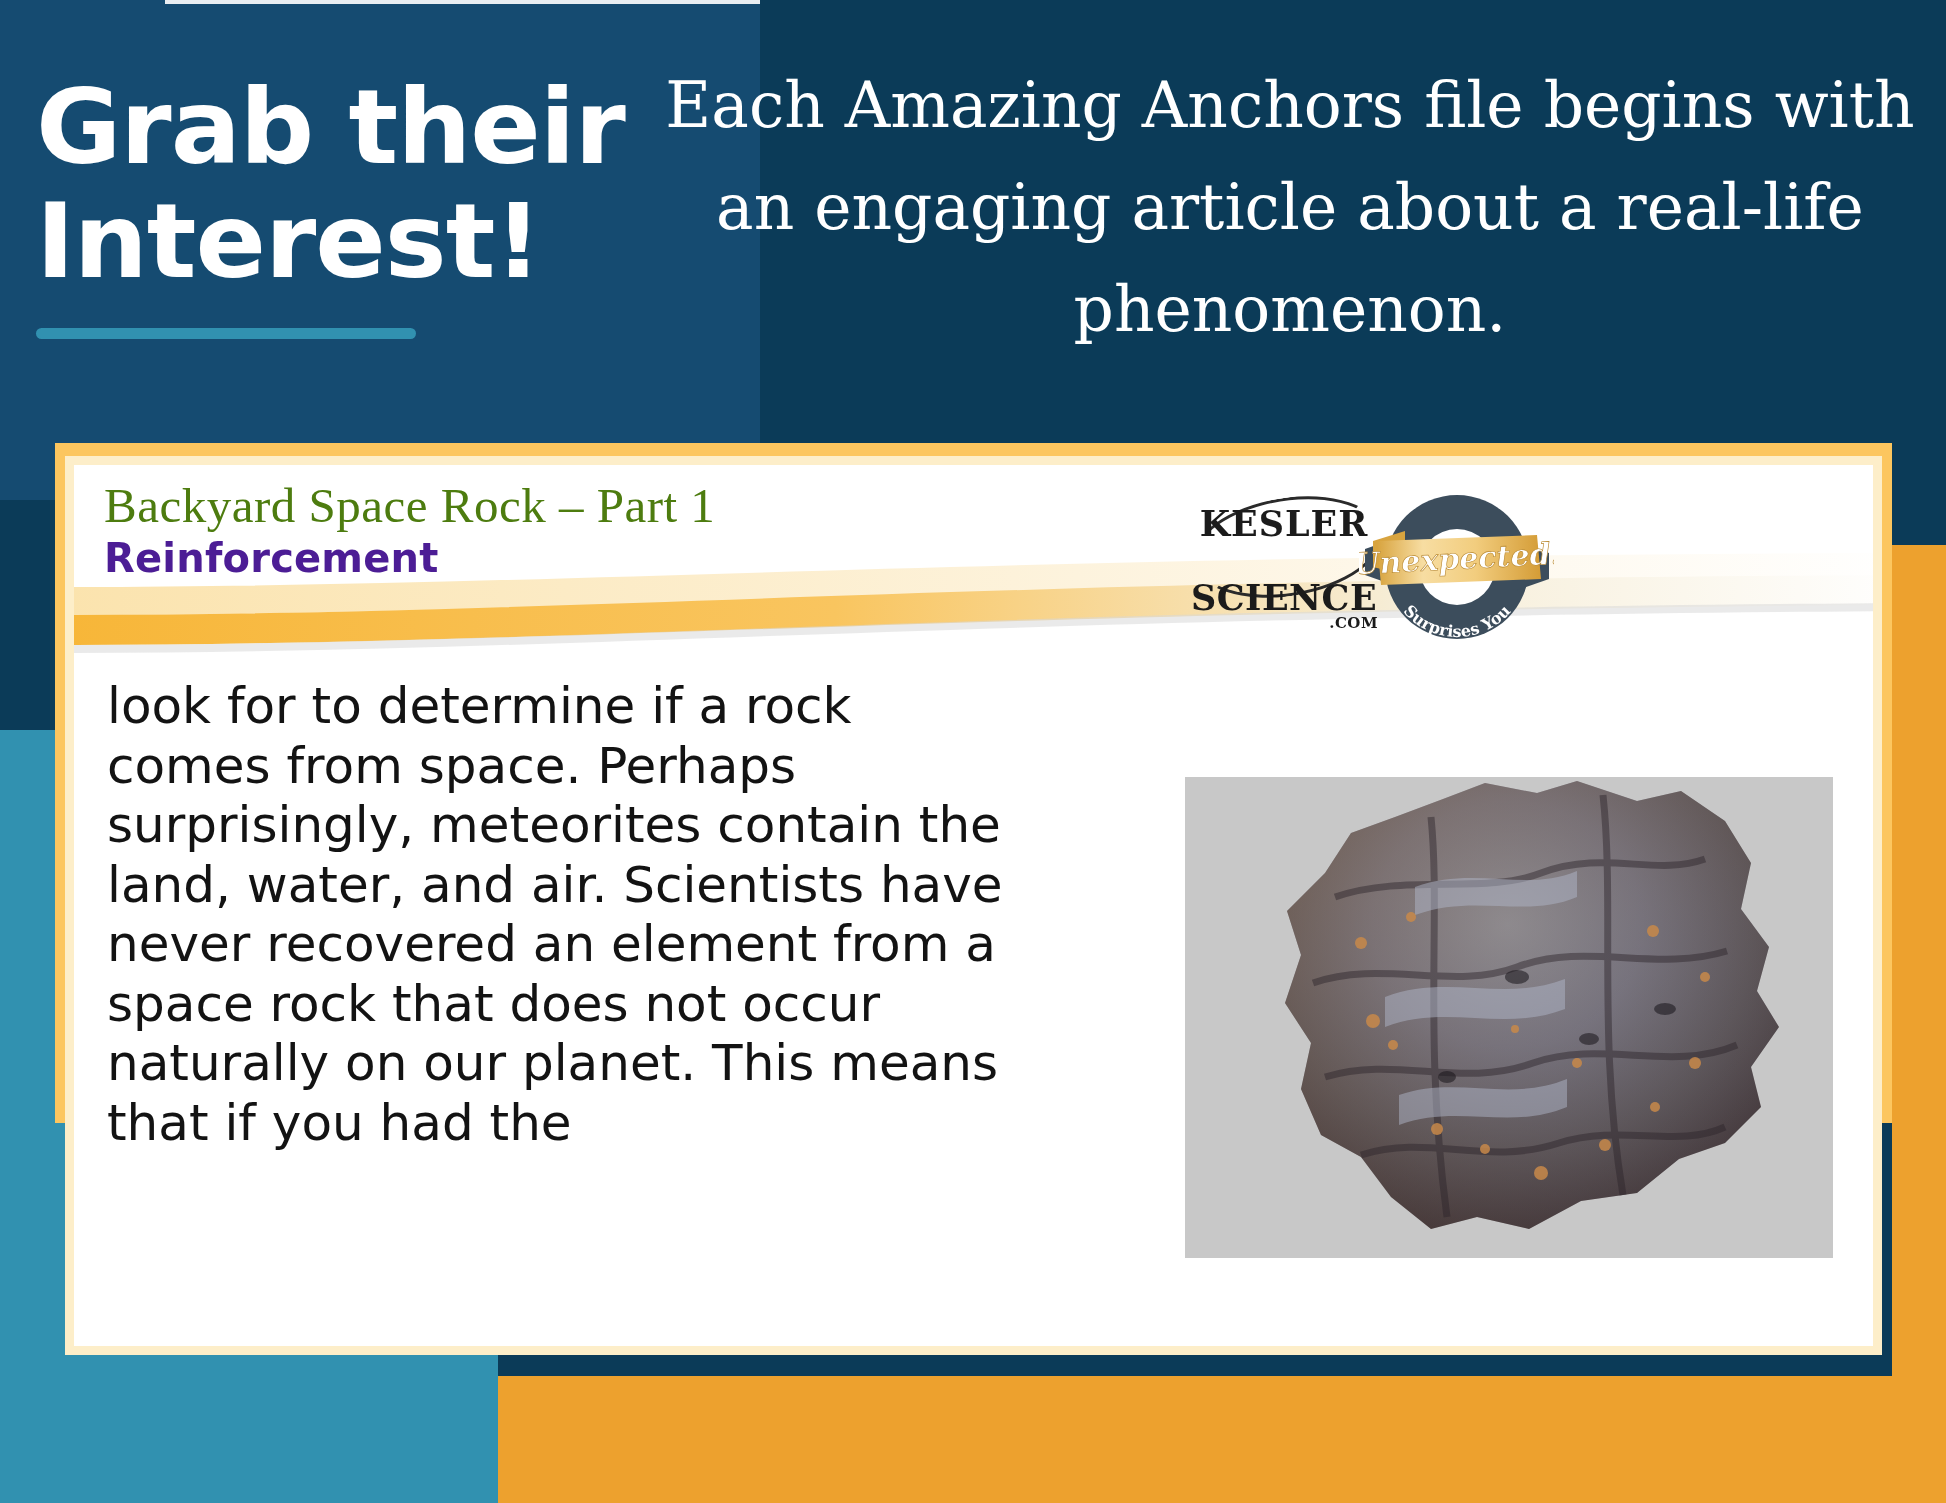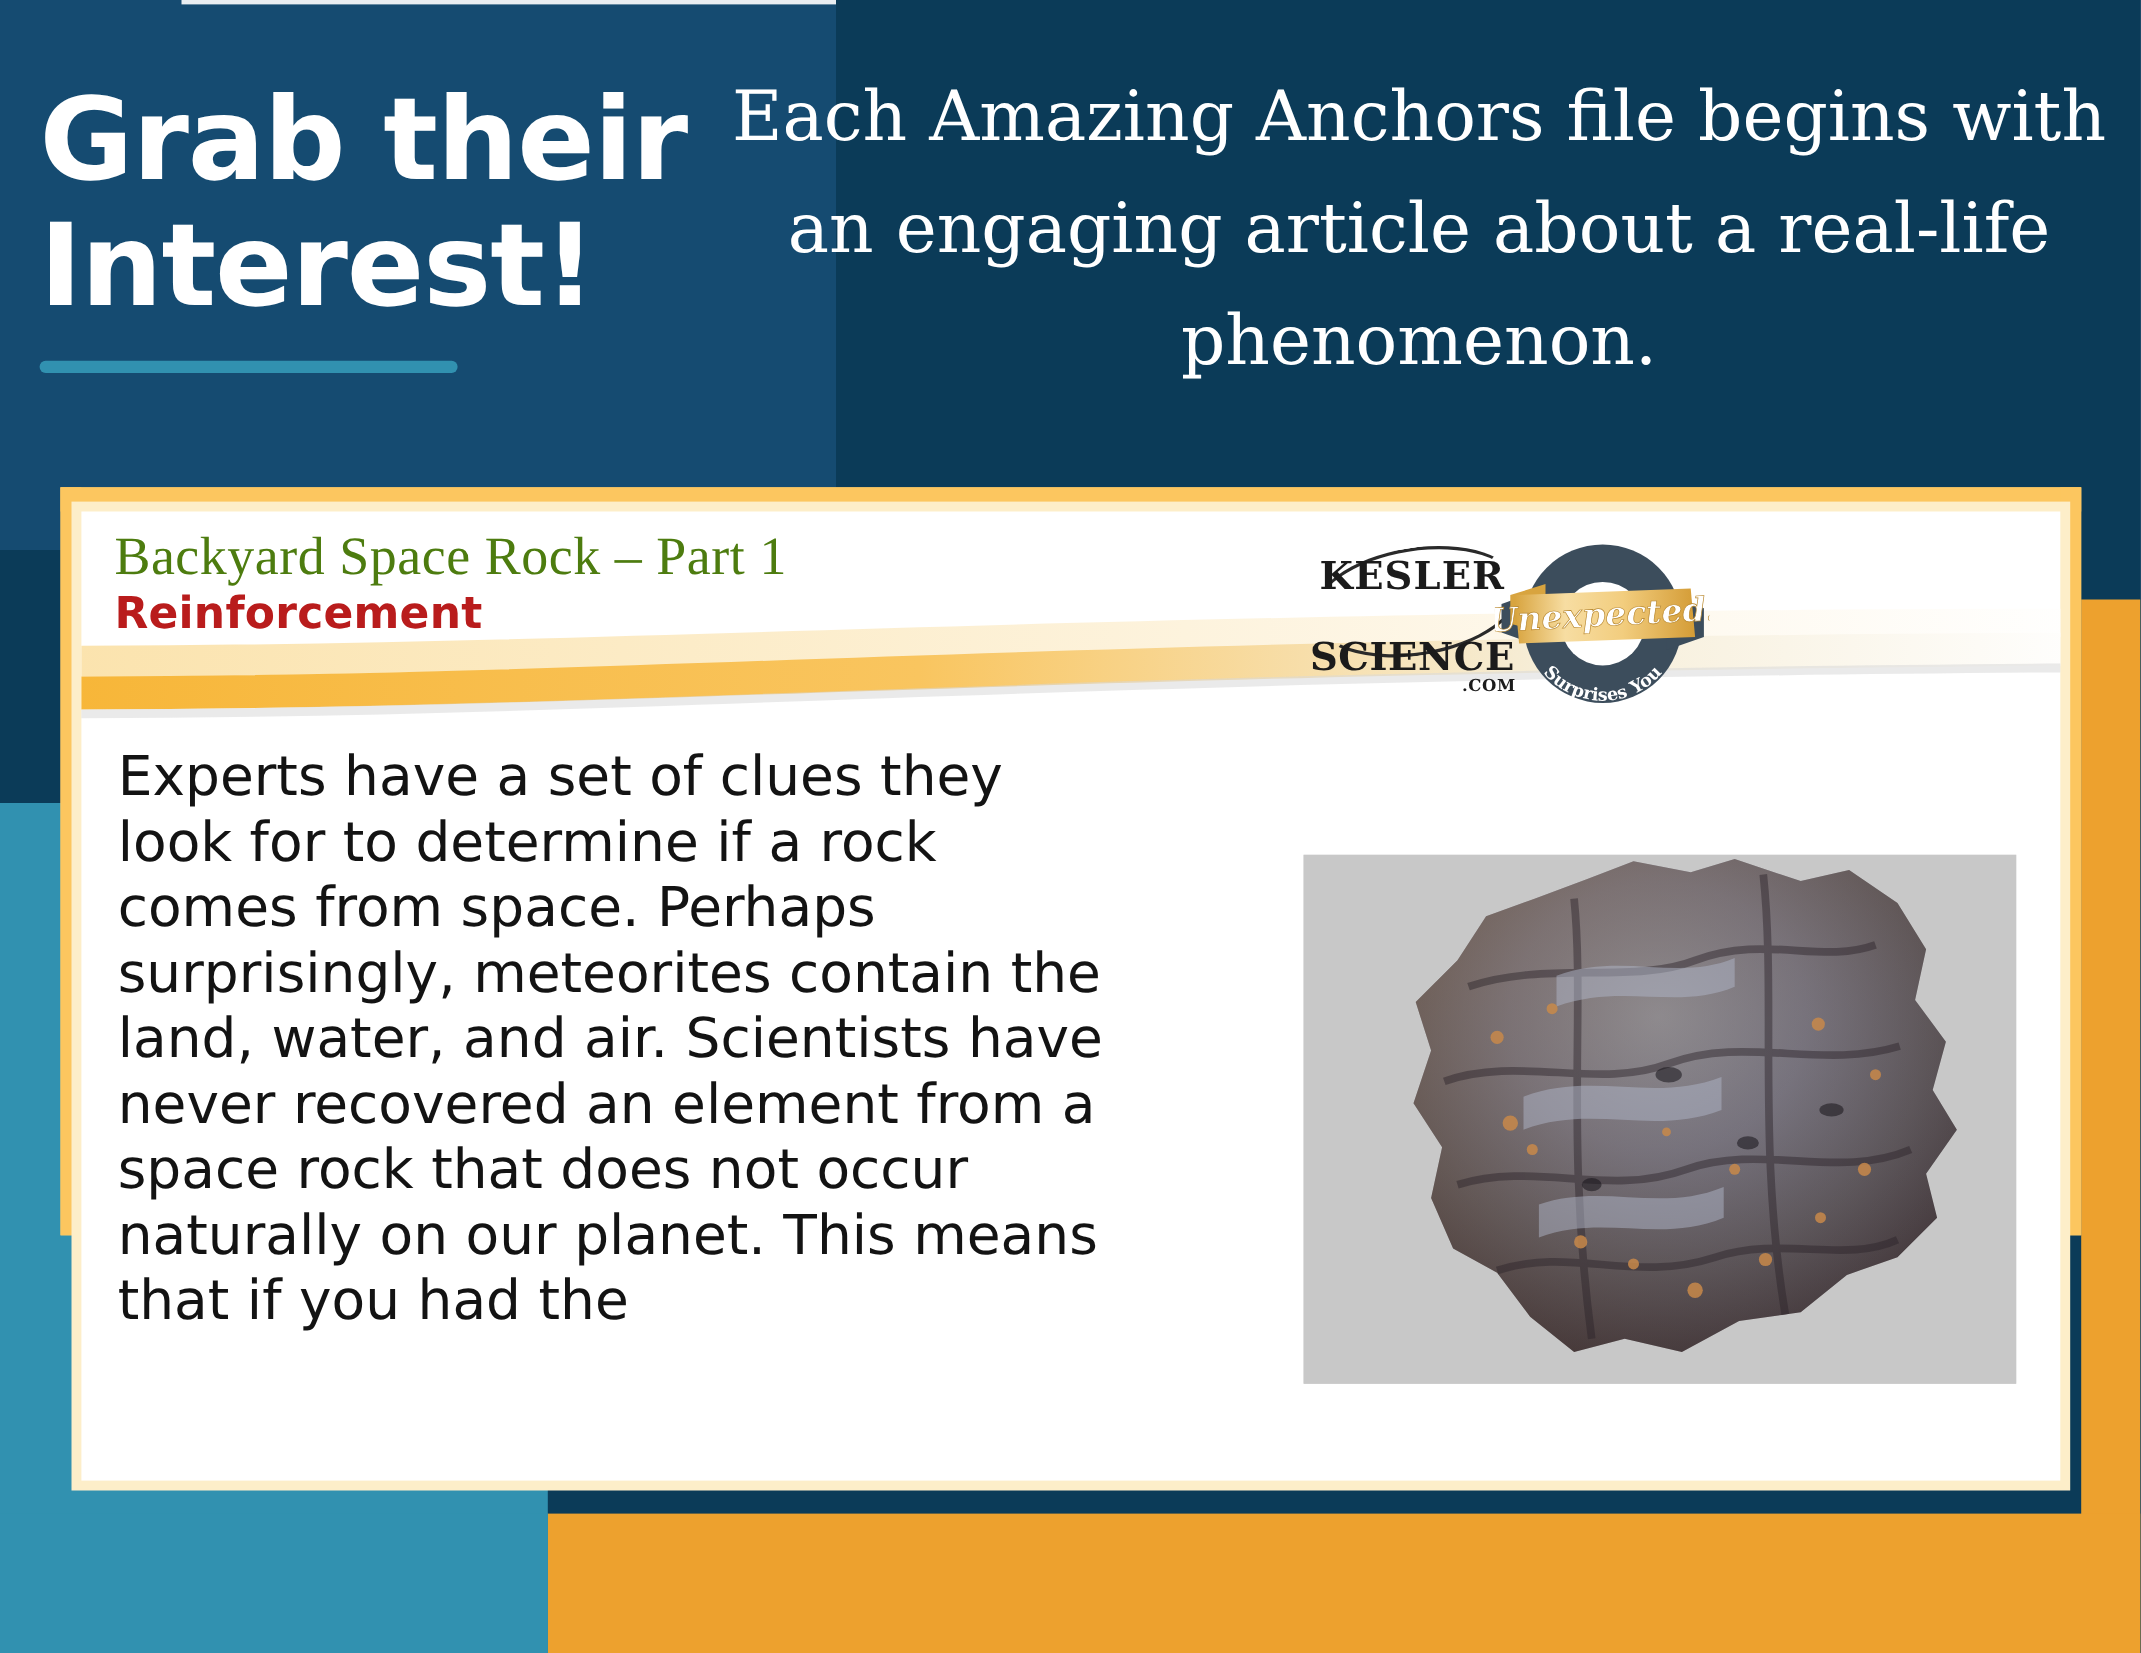--- a/index.html
+++ b/index.html
@@ -138,21 +138,21 @@
     color: #4d7c0f;
     letter-spacing: 0.5px;
     white-space: nowrap;
   }
   .doc-subtitle {
     position: absolute;
     left: 30px; top: 70px;
     font-family: "DejaVu Sans", sans-serif;
     font-weight: bold;
     font-size: 40px;
-    color: #b91c1c;
+    color: #4c1d95;
     letter-spacing: 0.2px;
     white-space: nowrap;
   }
 
   
   .kesler-logo {
     position: absolute;
     left: 1110px; top: 42px;
     width: 200px;
     text-align: center;
@@ -281,21 +281,20 @@
           <textPath href="#arcTop" startOffset="50%" text-anchor="middle">When Science</textPath>
         </text>
         <text font-family="DejaVu Serif, serif" font-size="16" font-weight="bold" fill="#ffffff">
           <textPath href="#arcBot" startOffset="50%" text-anchor="middle">Surprises You</textPath>
         </text>
         <text x="100" y="94" transform="rotate(-3 100 94)" text-anchor="middle" font-family="DejaVu Serif, serif" font-style="italic" font-size="30" font-weight="bold" fill="#ffffff" stroke="#b8862a" stroke-width="0.6">Unexpected!</text>
       </svg>
     </div>
 
     <div class="doc-body">
-      <p>Experts have a set of clues they</p>
       <p>look for to determine if a rock</p>
       <p>comes from space. Perhaps</p>
       <p>surprisingly, meteorites contain the</p>
       <p>land, water, and air. Scientists have</p>
       <p>never recovered an element from a</p>
       <p>space rock that does not occur</p>
       <p>naturally on our planet. This means that if you had the</p>
     </div>
 
     <div class="rock-figure">

